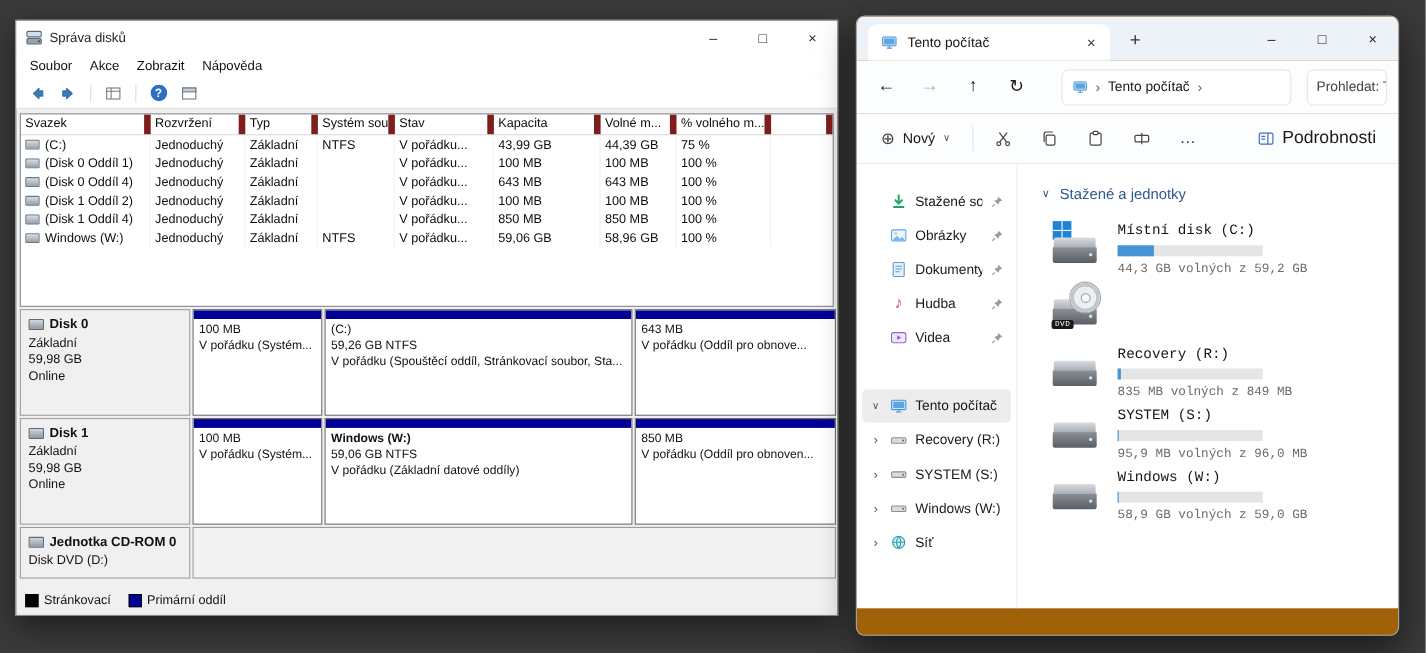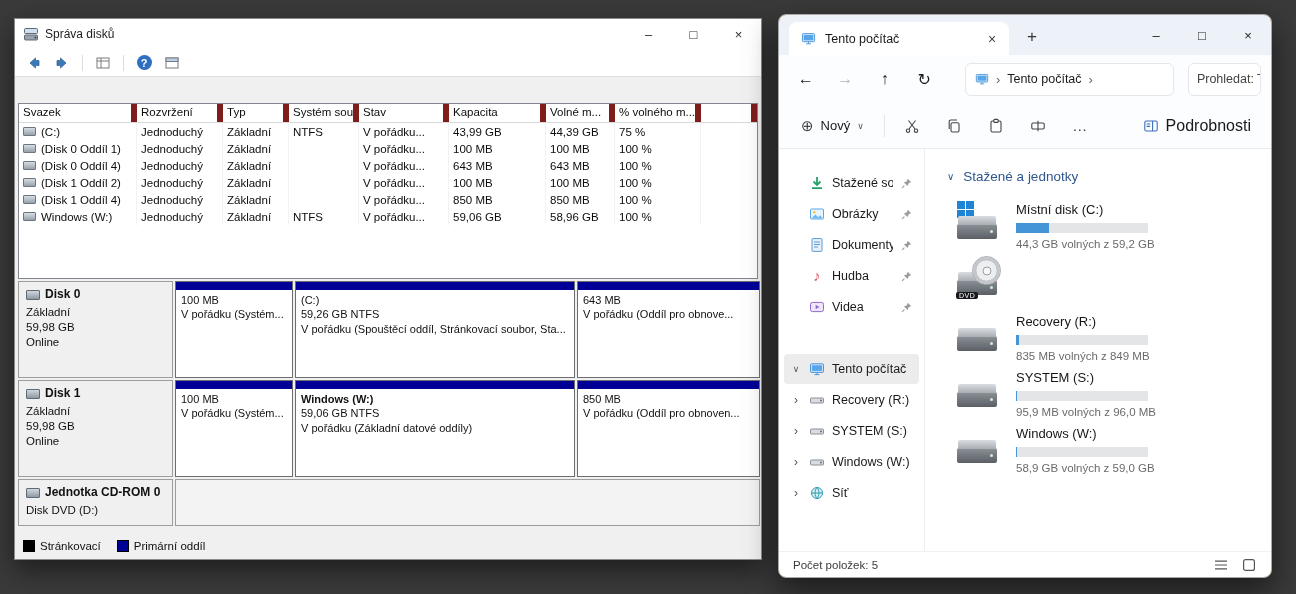--- a/index.html
+++ b/index.html
@@ -116,21 +116,21 @@
   .side-chev.down { font-size:9px; }
   .s-ico { width:16px; height:16px; flex:none; }
   .s-label { white-space:nowrap; overflow:hidden; flex:1; }
   .pin { width:13px; height:13px; flex:none; opacity:.85; }
   .side-gap { height:30px; }
   .music-glyph { font-size:15px; color:#d6565f; line-height:16px; text-align:center; width:16px; }
   .ex-main { flex:1; padding:20px 0 0 22px; position:relative; overflow:hidden; }
   .sec-header { display:flex; align-items:center; gap:9px; font-size:13.5px; color:#2f568f; }
   .sec-chev { font-size:10px; color:#2f568f; }
   .drive-list { margin-top:14px; }
-  .drive { display:flex; gap:15px; height:56px; padding:2px 0 0 8px; }
+  .drive { display:flex; gap:15px; height:56px; padding:2px 0 0 8px;font-family:Liberation Mono, monospace; }
   .d-iconwrap { width:46px; height:46px; position:relative; flex:none; }
   .hdd { position:absolute; left:2px; bottom:7px; width:40px; height:15px;
          background:linear-gradient(180deg,#8d9298,#5a5f66); border-radius:2px; }
   .hdd::before { content:""; position:absolute; top:-8px; left:1px; right:1px; height:9px;
                  background:linear-gradient(#d9dde1,#a9aeb4); border-radius:2px 2px 0 0; }
   .hdd::after { content:""; position:absolute; right:4px; top:6px; width:3px; height:3px;
                 border-radius:50%; background:#c8f0d8; }
   .winlogo { position:absolute; top:1px; left:2px; width:17px; height:17px; display:grid;
              grid-template-columns:8px 8px; grid-template-rows:8px 8px; gap:1px; }
   .winlogo span { background:#1f83d6; }
@@ -171,20 +171,26 @@
         </button>
       <button class="dm-ctrl">
           <span>□</span>
         </button>
       <button class="dm-ctrl">
           <span>×</span>
         </button>
     </div>
   </header>
 
+  <nav class="dm-menubar">
+    <span class="dm-menu-item">Soubor</span>
+    <span class="dm-menu-item">Akce</span>
+    <span class="dm-menu-item">Zobrazit</span>
+    <span class="dm-menu-item">Nápověda</span>
+  </nav>
 
   <div class="dm-toolbar">
     <span class="dm-tool icon">
       <svg viewBox="0 0 16 16" width="16" height="16">
           <path d="M9.5 3 4 8l5.5 5v-2.5H13v-5H9.5z" fill="#3a7ab8" stroke="#2b5c8f" stroke-width=".7"></path>
         </svg>
     </span>
     <span class="dm-tool icon">
       <svg viewBox="0 0 16 16" width="16" height="16">
           <path d="M6.5 3 12 8l-5.5 5v-2.5H3v-5h3.5z" fill="#3a7ab8" stroke="#2b5c8f" stroke-width=".7"></path>
@@ -708,28 +714,13 @@
             <div class="d-bar">
                 <div class="d-fill" style="background-color: rgb(68, 149, 216); width: 1%;"></div>
               </div>
             <div class="d-free">58,9 GB volných z 59,0 GB</div>
           </span>
         </div>
       </div>
     </main>
   </div>
 
-  <div class="ex-status">
-    <span>Počet položek: 5</span>
-    <span class="status-views">
-      <span class="sv-ico icon">
-        <svg viewBox="0 0 16 16" width="16" height="16" stroke="#555" fill="none" stroke-width="1.2">
-            <path d="M2 4.2h12M2 8h12M2 11.8h12"></path>
-          </svg>
-      </span>
-      <span class="sv-ico icon">
-        <svg viewBox="0 0 16 16" width="16" height="16" stroke="#555" fill="none" stroke-width="1.2">
-            <rect x="2.6" y="2.6" width="10.8" height="10.8" rx="2"></rect>
-          </svg>
-      </span>
-    </span>
-  </div>
 </section>
 
 </body></html>

